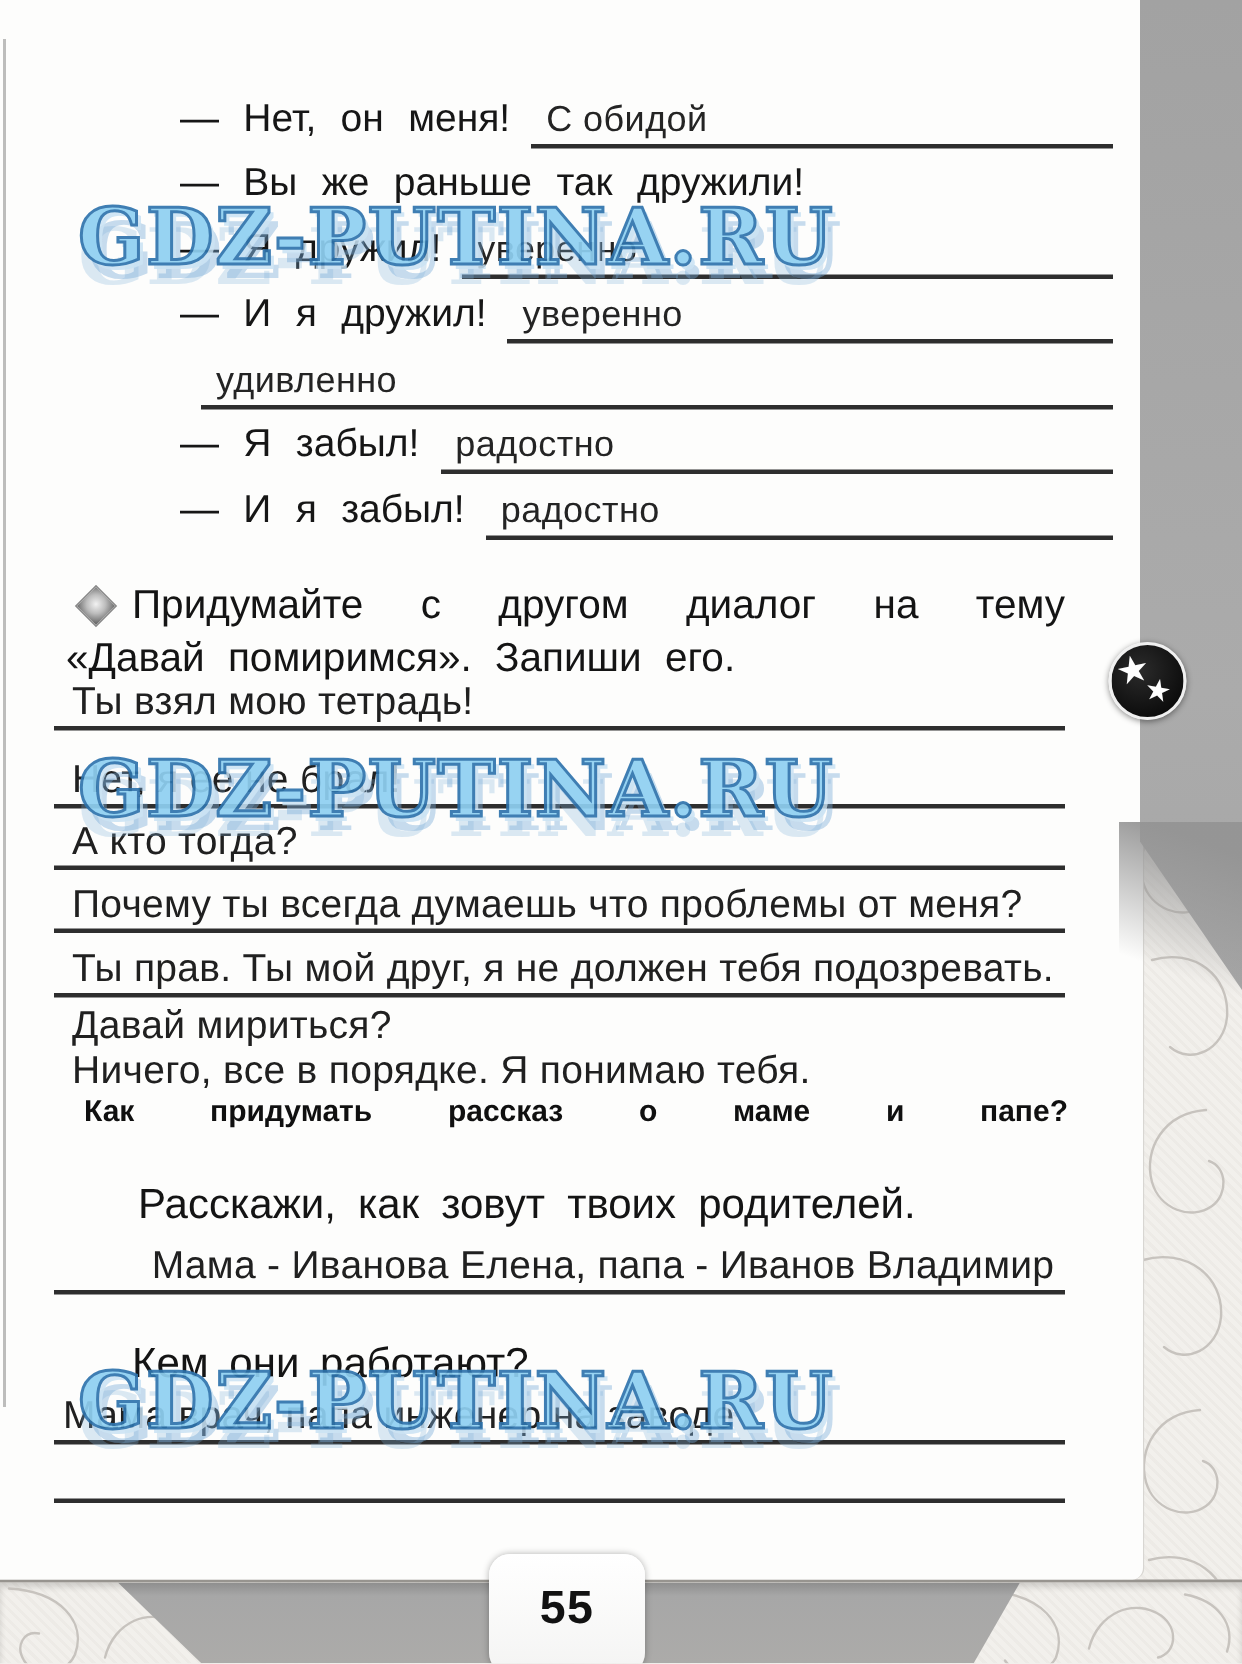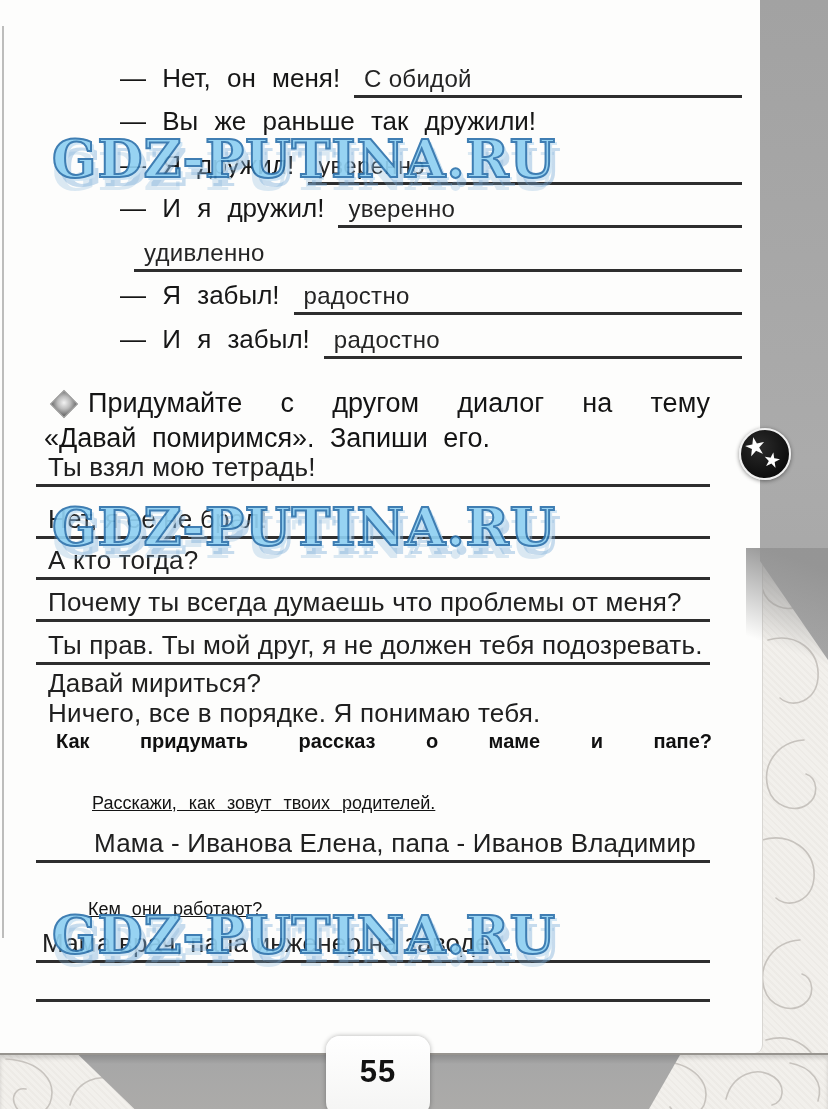--- a/index.html
+++ b/index.html
@@ -55,24 +55,24 @@
   }
   .wrow{position:absolute;left:36px;width:674px;height:32px;z-index:10;
     font-size:26px;color:#202020;line-height:31px;}
   .wrow.ruled{border-bottom:3px solid #2e2e2e;}
   .wtext{display:block;white-space:nowrap;padding-left:12px;letter-spacing:.2px;}
   .heading{
     position:absolute;left:56px;top:726px;width:656px;z-index:10;
     font-size:20px;font-weight:bold;color:#101010;line-height:30px;
     text-align:justify;text-align-last:justify;
   }
-  .question{position:absolute;z-index:10;font-size:18px;color:#141414;line-height:30px;text-decoration:underline;}
+  .question{position:absolute;z-index:10;font-size:28px;color:#141414;line-height:30px;}
   .q1{left:92px;top:788px;word-spacing:7px;}
   .q2{left:88px;top:894px;word-spacing:6px;}
-  .a1 .wtext{padding-left:58px;}
+  .a1 .wtext{padding-left:58px;text-align:center;}
   .a2 .wtext{padding-left:6px;}
   
   .wm{
     position:absolute;left:52px;white-space:nowrap;z-index:20;
     font-family:"DejaVu Serif",serif;font-weight:bold;font-size:52px;line-height:94px;
     color:#8fd0f2;-webkit-text-stroke:2px #2f74ad;letter-spacing:1px;opacity:.92;
     text-shadow:3px 3px 0 rgba(200,225,243,.9),6px 9px 0 rgba(120,170,215,.45),0 13px 0 rgba(130,178,220,.3);
   }
   .wm1{top:112px;} .wm2{top:480px;} .wm3{top:888px;}
   

